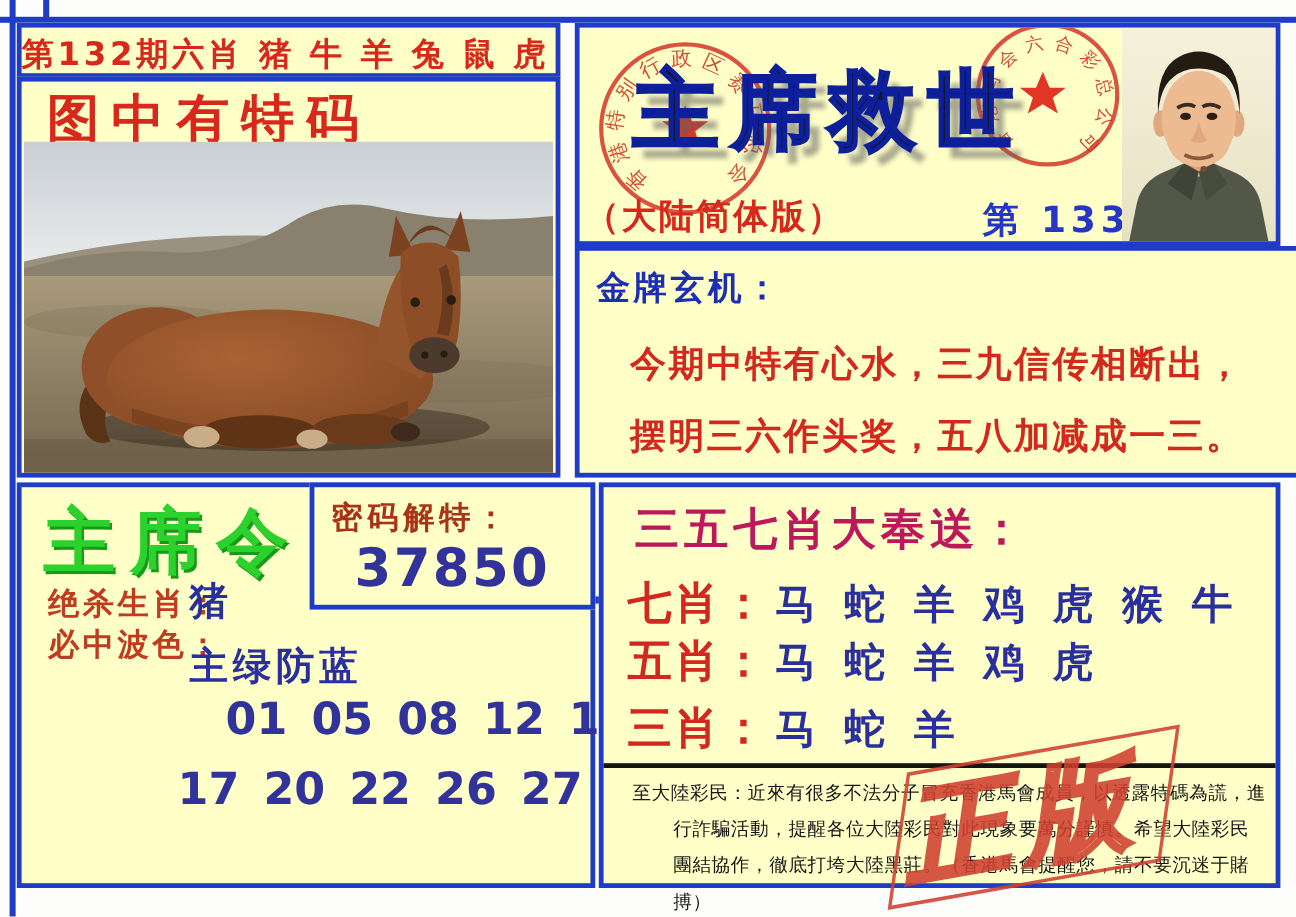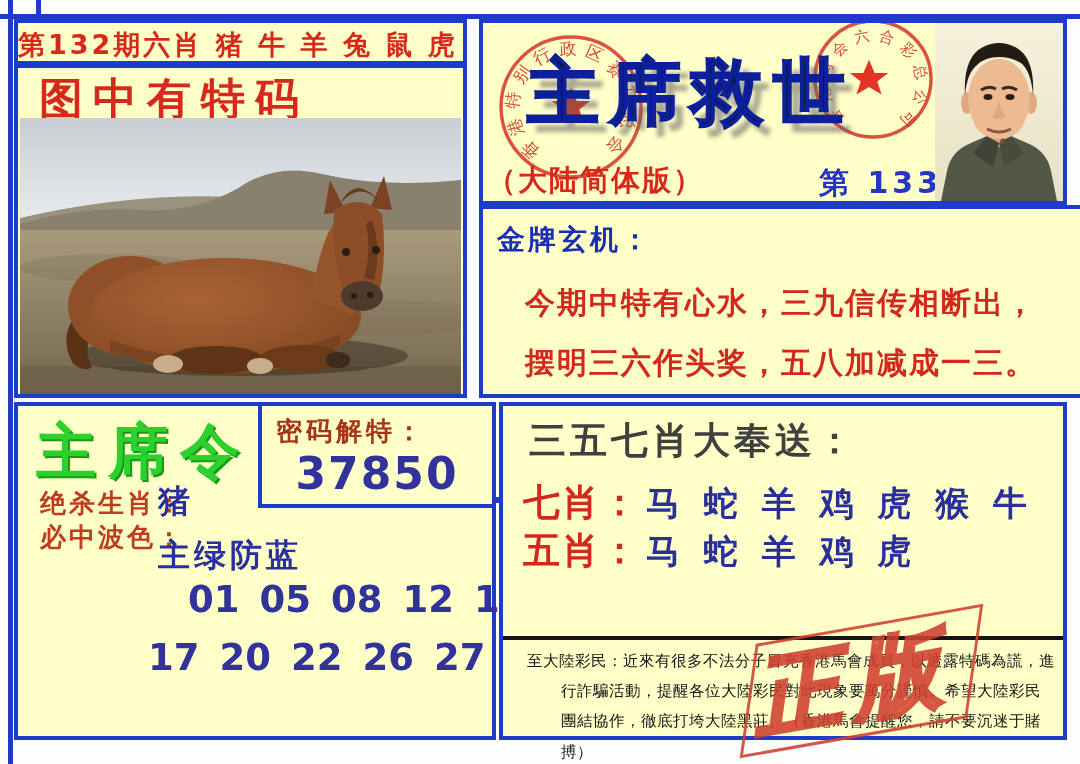--- a/index.html
+++ b/index.html
@@ -50,21 +50,21 @@
   .ol-label{position:absolute;left:22px;font-size:26px;font-weight:bold;color:#c03c20;letter-spacing:3px;}
   .ol-value{position:absolute;left:140px;font-size:32px;font-weight:bold;color:#2a2f9e;letter-spacing:4px;}
   .lbl1{top:80px;} .val1{top:74px;}
   .lbl2{top:114px;} .val2{top:128px;}
   .lbl3{top:160px;}
   .num-row{position:absolute;left:130px;display:flex;gap:20px;font-size:37px;font-weight:bold;color:#32329b;}
   .nr1{top:172px;margin-left:40px;} .nr2{top:230px;} .nr3{top:288px;}
 
   
   .gift-box{left:499px;top:402px;width:568px;height:338px;}
-  .gift-title{position:absolute;left:26px;top:10px;font-size:37px;font-weight:bold;color:#404040;letter-spacing:4px;}
+  .gift-title{position:absolute;left:26px;top:10px;font-size:37px;font-weight:bold;color:#be185d;letter-spacing:4px;}
   .gift-row{position:absolute;left:20px;display:flex;align-items:baseline;}
   .gr1{top:72px;} .gr2{top:120px;} .gr3{top:176px;}
   .gift-label{font-size:37px;font-weight:bold;color:#d2281e;letter-spacing:2px;}
   .gift-value{font-size:34px;font-weight:bold;color:#2a2f9e;letter-spacing:6px;margin-left:6px;}
   .gift-divider{position:absolute;left:0;right:0;top:230px;height:4px;background:#141414;}
   .notice{position:absolute;left:24px;right:8px;top:240px;font-size:15.5px;color:#161616;
           line-height:1.95;padding-left:34px;text-indent:-34px;letter-spacing:0.5px;}
   .authentic{position:absolute;right:86px;top:220px;width:225px;height:104px;border:3px solid #d04030;
              transform:rotate(-10deg) skewX(-18deg);display:flex;align-items:center;justify-content:center;
              opacity:.88;z-index:6;background:transparent;}
@@ -215,20 +215,24 @@
   <div class="panel gift-box">
     <div class="gift-title">三五七肖大奉送：</div>
     <div class="gift-row gr1">
       <span class="gift-label">七肖：</span>
       <span class="gift-value">马 蛇 羊 鸡 虎 猴 牛</span>
     </div>
     <div class="gift-row gr2">
       <span class="gift-label">五肖：</span>
       <span class="gift-value">马 蛇 羊 鸡 虎</span>
     </div>
+    <div class="gift-row gr3">
+      <span class="gift-label">三肖：</span>
+      <span class="gift-value">马 蛇 羊</span>
+    </div>
     <div class="gift-divider"></div>
     <div class="notice">至大陸彩民：近來有很多不法分子冒充香港馬會成員，以透露特碼為謊，進行詐騙活動，提醒各位大陸彩民對此現象要萬分謹慎。希望大陸彩民團結協作，徹底打垮大陸黑莊。（香港馬會提醒您，請不要沉迷于賭搏）</div>
     <div class="authentic">
       <span>正版</span>
     </div>
   </div>
 
 </div>
 
 </body></html>

